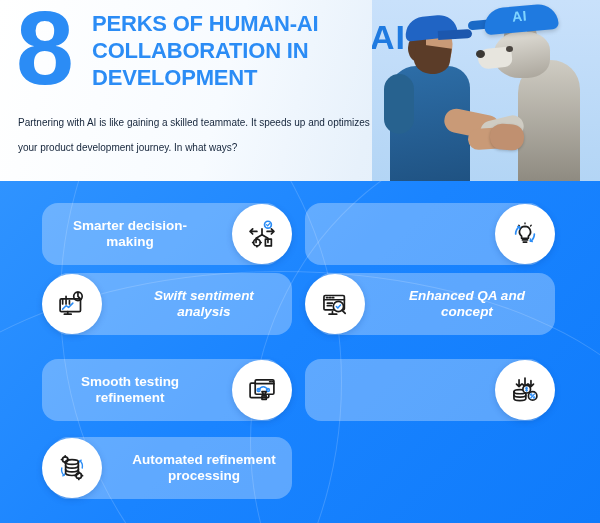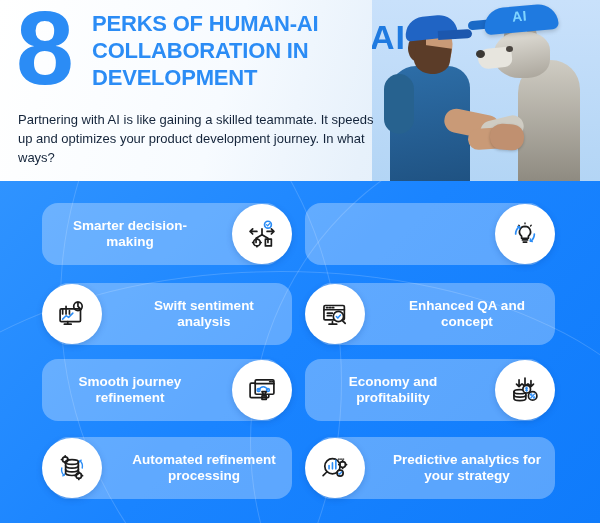--- a/index.html
+++ b/index.html
@@ -79,21 +79,21 @@
     font-size:104px;line-height:104px;font-weight:bold;color:#2b8cf5;
     letter-spacing:-3px;
   }
   .title{
     position:absolute;left:92px;top:10px;width:300px;
     font-size:22px;line-height:27px;font-weight:bold;color:#2b8cf5;
     text-transform:uppercase;letter-spacing:-.2px;
   }
   .subtitle{
     position:absolute;left:18px;top:110px;width:370px;
-    font-size:13px;line-height:19px;color:#14243a;
+    font-size:10px;line-height:25px;color:#14243a;
   }
 
   
   .body-bg{
     position:absolute;left:0;top:181px;width:600px;height:342px;
     background:linear-gradient(135deg,#2f93ff 0%,#1a84ff 48%,#0f7bfb 100%);
     overflow:hidden;
   }
   .swoosh{position:absolute;border:1px solid rgba(255,255,255,.17);border-radius:50%;}
   .s1{left:-220px;top:-150px;width:560px;height:700px;}
@@ -128,21 +128,21 @@
     display:flex;align-items:center;justify-content:center;z-index:4;
   }
   .icon-circle.at-right{left:190px;}
   .icon-circle.at-left{left:0px;}
   .icon-circle svg{width:34px;height:34px;display:block;}
 
   
   .col-l{left:42px;}
   .col-r{left:305px;}
   .row1{top:22px;}
-  .row2{top:102px;}
+  .row2{top:92px;font-style:italic;}
   .row3{top:178px;}
   .row4{top:256px;}
 </style>
 </head>
 <body>
 
 <div class="poster">
 
   <div class="header">
 
@@ -251,39 +251,38 @@
           <path d="M17 29v3m-4 0h9"></path>
           <circle cx="24" cy="23" r="6" fill="#ffffff"></circle>
           <path d="M21.6 23l1.7 1.8 3.2-3.6" stroke="#2b8cf5" stroke-width="1.8"></path>
           <path d="M28.4 27.4L32 31"></path>
         </svg>
       </div>
     </div>
 
     <div class="card col-l row3">
       <div class="pill right-icon"></div>
-      <div class="card-label for-right-icon">Smooth journey refinement</div>
+      <div class="card-label for-right-icon">Smooth testing refinement</div>
       <div class="icon-circle at-right">
         <svg viewBox="0 0 40 40" fill="none" stroke="#1c1c1c" stroke-width="2" stroke-linecap="round" stroke-linejoin="round">
           <rect x="6" y="12" width="22" height="17" rx="1.5"></rect>
           <rect x="12" y="8" width="22" height="17" rx="1.5" fill="#ffffff"></rect>
           <path d="M12 12.5h22"></path>
             <path d="M29 10.3h1.2m1.6 0H33"></path>
           <path d="M16 20c3-5 8-5 11 0" stroke="#2b8cf5" stroke-width="1.8"></path>
           <circle cx="16" cy="20" r="1.8" stroke="#2b8cf5" stroke-width="1.6"></circle>
           <circle cx="27" cy="20" r="1.8" stroke="#2b8cf5" stroke-width="1.6"></circle>
           <path d="M20 22l2.5 5 2.5-5z"></path>
             <rect x="20" y="27" width="5" height="4"></rect>
         </svg>
       </div>
     </div>
 
     <div class="card col-r row3">
       <div class="pill right-icon"></div>
-      <div class="card-label for-right-icon">Economy and profitability</div>
       <div class="icon-circle at-right">
         <svg viewBox="0 0 40 40" fill="none" stroke="#1c1c1c" stroke-width="2" stroke-linecap="round" stroke-linejoin="round">
           <path d="M13 8v8m0 0l-3-3m3 3l3-3"></path>
           <path d="M20 6v10m0 0l-3-3m3 3l3-3"></path>
           <path d="M27 9v7m0 0l-3-3m3 3l3-3"></path>
           <ellipse cx="14" cy="22" rx="7" ry="2.4"></ellipse>
           <path d="M7 22v8c0 1.3 3.1 2.4 7 2.4s7-1.1 7-2.4v-8"></path>
           <path d="M7 26c0 1.3 3.1 2.4 7 2.4s7-1.1 7-2.4"></path>
           <circle cx="22" cy="19" r="4.5" fill="#ffffff"></circle>
           <path d="M22 16.6v4.8m-1.4-3.6h2.2m-2.2 2.4h2.2" stroke="#2b8cf5" stroke-width="1.6"></path>
@@ -309,31 +308,15 @@
           <circle cx="28" cy="29" r="3.2"></circle>
             <path d="M28 24.6v1.2m0 6.4v1.2m4.4-4.4h-1.2m-6.4 0h-1.2"></path>
           <path d="M8 20a9 9 0 002.5 8.5" stroke="#2b8cf5" stroke-width="1.6"></path>
           <path d="M9 29.2l1.8-.4.4-1.9" stroke="#2b8cf5" stroke-width="1.4"></path>
           <path d="M32 20a9 9 0 00-2.5-8.5" stroke="#2b8cf5" stroke-width="1.6"></path>
           <path d="M31 10.8l-1.8.4-.4 1.9" stroke="#2b8cf5" stroke-width="1.4"></path>
         </svg>
       </div>
     </div>
 
-    <div class="card col-r row4">
-      <div class="pill left-icon"></div>
-      <div class="card-label for-left-icon">Predictive analytics for your strategy</div>
-      <div class="icon-circle at-left">
-        <svg viewBox="0 0 40 40" fill="none" stroke="#1c1c1c" stroke-width="2" stroke-linecap="round" stroke-linejoin="round">
-          <circle cx="17" cy="18" r="9" fill="#ffffff"></circle>
-          <path d="M13 21v-4m4 4v-7m4 7v-10" stroke="#2b8cf5" stroke-width="1.9"></path>
-          <path d="M10.6 24.4L6 29"></path>
-          <circle cx="29" cy="16" r="3.4"></circle>
-          <path d="M29 11.4v1.2m0 6.8v1.2m4.6-4.6h-1.2m-6.8 0h-1.2"></path>
-          <circle cx="26" cy="26" r="3.6" fill="#ffffff"></circle>
-          <path d="M24.4 26l1.2 1.3 2.2-2.6" stroke="#2b8cf5" stroke-width="1.5"></path>
-          <path d="M24 9.5h1m1.6 0h1m1.6 0h1" stroke-width="1.6"></path>
-        </svg>
-      </div>
-    </div>
 
   </div>
 </div>
 
 </body></html>

